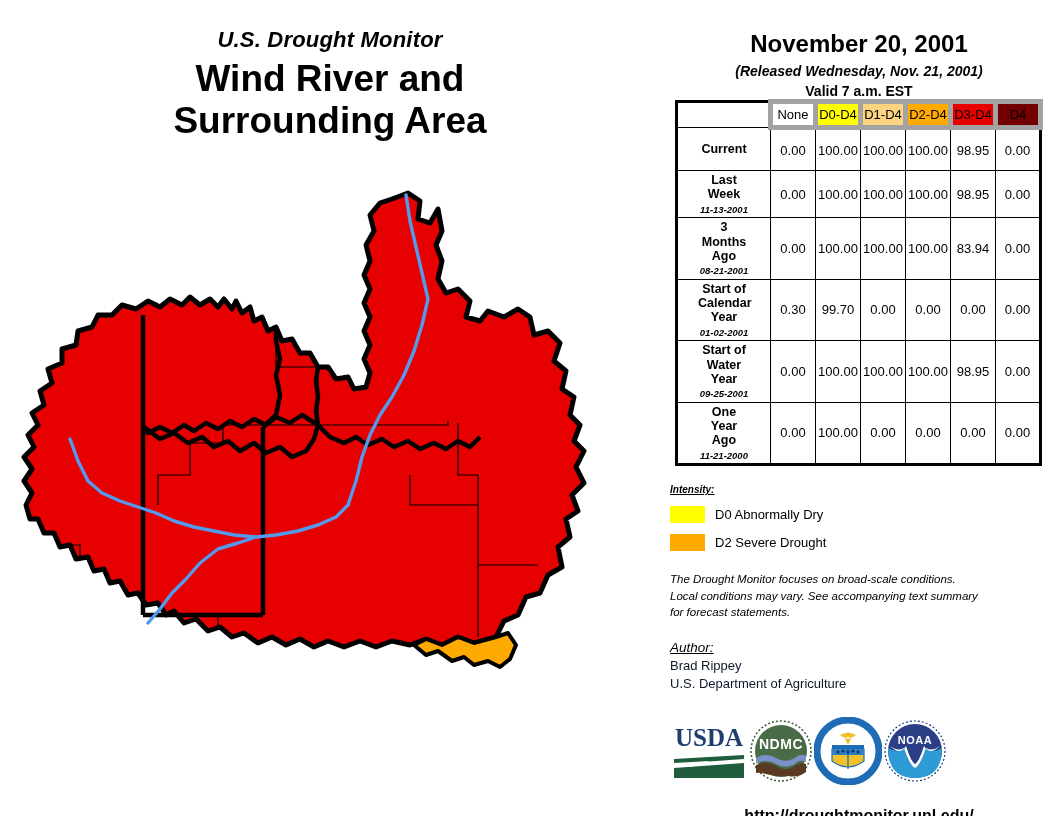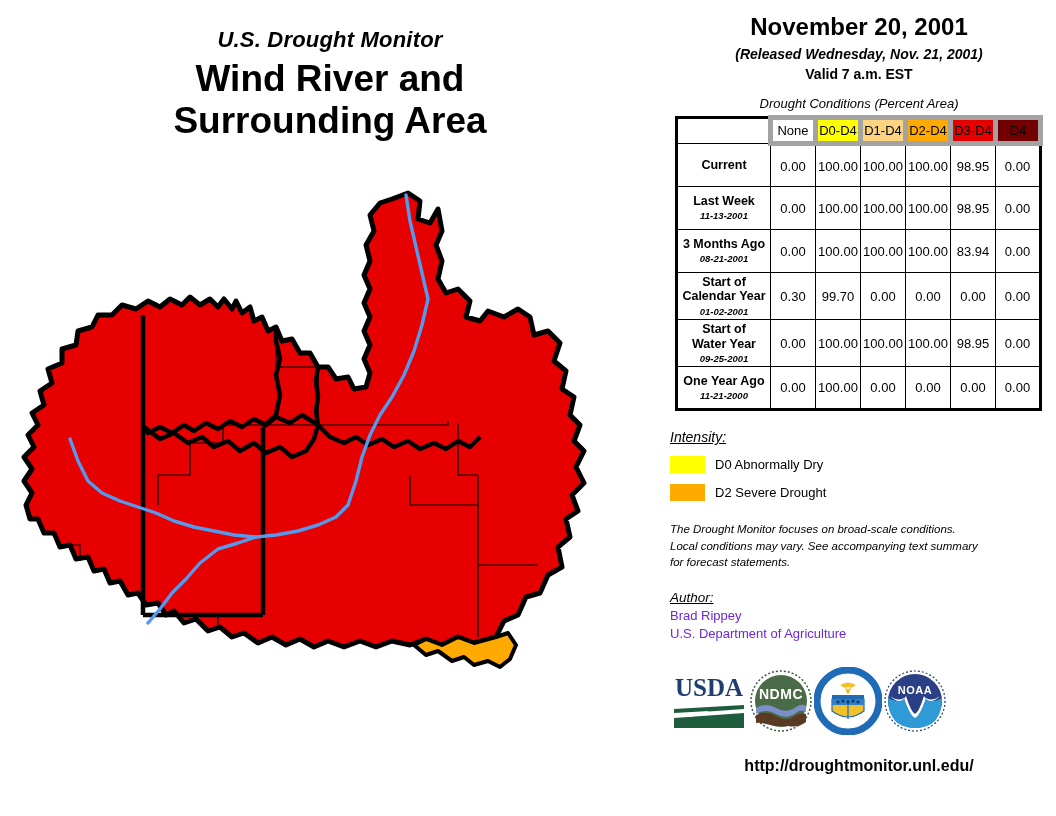--- a/index.html
+++ b/index.html
@@ -24,21 +24,21 @@
     line-height: 1.12; margin-top: 6px;
   }
 
   
   #map-wrap { position:absolute; left:18px; top:175px; width:640px; height:520px; }
   #map-svg { display:block; width:640px; height:520px; }
 
   
   #right { position:absolute; left:662px; top:0; width:394px; height:816px; }
 
-  #date-block { text-align:center; padding-top:13px; }
+  #date-block { text-align:center; padding-top:30px; }
   #issue-date { font-size:24px; font-weight:bold; color:#000; letter-spacing:0px; }
   #release-date { font-size:14px; font-weight:bold; font-style:italic; color:#000; margin-top:5px; }
   #valid-time { font-size:14px; font-weight:bold; color:#000; margin-top:4px; }
 
   #table-caption {
     text-align:center; font-size:13px; font-style:italic; color:#000;
     margin-top:14px; margin-bottom:4px;
   }
 
   
@@ -46,56 +46,56 @@
   #pct-table td, #pct-table th { border:1px solid #000; padding:0; }
   #pct-table thead th {
     height:26px; font-size:13px; font-weight:normal; color:#000;
     text-align:center; vertical-align:middle;
   }
   #pct-table thead th.corner { border:none; background:transparent; }
   #pct-table tbody td {
     height:43px; text-align:center; vertical-align:middle;
     font-size:13px; color:#000; background:#fff;
   }
-  #pct-table tbody td.rowlabel { text-align:center; padding:2px 4px; }
+  #pct-table tbody td.rowlabel { text-align:center; padding:2px 20px; }
   .rl-name { font-size:12.5px; font-weight:bold; color:#000; line-height:1.15; }
   .rl-date { font-size:9.5px; font-weight:bold; font-style:italic; color:#000; line-height:1.2; margin-top:2px; }
   .col-label { width:94px; }
   .col-val { width:45px; }
   
   #pct-table { border:3px solid #000; }
   #pct-table thead th.hdr { border:5px solid #a3a3a3; }
   .hdr-none { background:#ffffff; color:#000; }
   .hdr-d0   { background:#ffff00; color:#000; }
   .hdr-d1   { background:#fcd37f; color:#000; }
   .hdr-d2   { background:#ffaa00; color:#000; }
   .hdr-d3   { background:#e60000; color:#ffffff; }
   .hdr-d4   { background:#730000; color:#ffffff; }
 
   
   #legend { margin:18px 0 0 8px; }
   #intensity-title {
-    font-size:14px; font-style:italic; font-weight:normal; color:#000;
+    font-size:10px; font-style:italic; font-weight:bold; color:#000;
     text-decoration:underline; margin-bottom:8px;
   }
   .legend-cols { display:flex; gap:8px; }
   .legend-col { width:185px; }
   .legend-row { display:flex; align-items:center; height:23px; margin-bottom:5px; }
   .swatch { width:35px; height:17px; border:0; flex:0 0 auto; margin-right:10px; }
   .legend-label { font-size:13px; color:#000; white-space:nowrap; }
 
   #disclaimer {
     margin:12px 0 0 8px; font-size:11.5px; font-style:italic;
     color:#000; line-height:1.42; max-width:360px;
   }
 
   
   #author-block { margin:20px 0 0 8px; }
   #author-title { font-size:13.5px; font-style:italic; text-decoration:underline; color:#000; }
-  .author-line { font-size:13px; color:#6d28d9; margin-top:3px; }
+  .author-line { font-size:13px; color:#0f172a; margin-top:3px; }
 
   
   #logos { display:flex; align-items:center; justify-content:flex-start;
            margin:22px 8px 0 8px; height:80px; }
   .logo { flex:0 0 auto; }
 
   #url {
     text-align:center; font-size:16px; font-weight:bold; color:#000;
     margin-top:14px; letter-spacing:0px;
   }
@@ -197,21 +197,20 @@
   </div>
 
   <div id="right">
 
     <div id="date-block">
       <div id="issue-date">November 20, 2001</div>
       <div id="release-date">(Released Wednesday, Nov. 21, 2001)</div>
       <div id="valid-time">Valid 7 a.m. EST</div>
     </div>
 
-    <div id="table-caption">Drought Conditions (Percent Area)</div>
 
     <table id="pct-table">
       <thead>
         <tr>
           <th class="corner col-label"></th>
           <th class="hdr hdr-none col-val">None</th>
           <th class="hdr hdr-d0 col-val">D0-D4</th>
           <th class="hdr hdr-d1 col-val">D1-D4</th>
           <th class="hdr hdr-d2 col-val">D2-D4</th>
           <th class="hdr hdr-d3 col-val">D3-D4</th>

